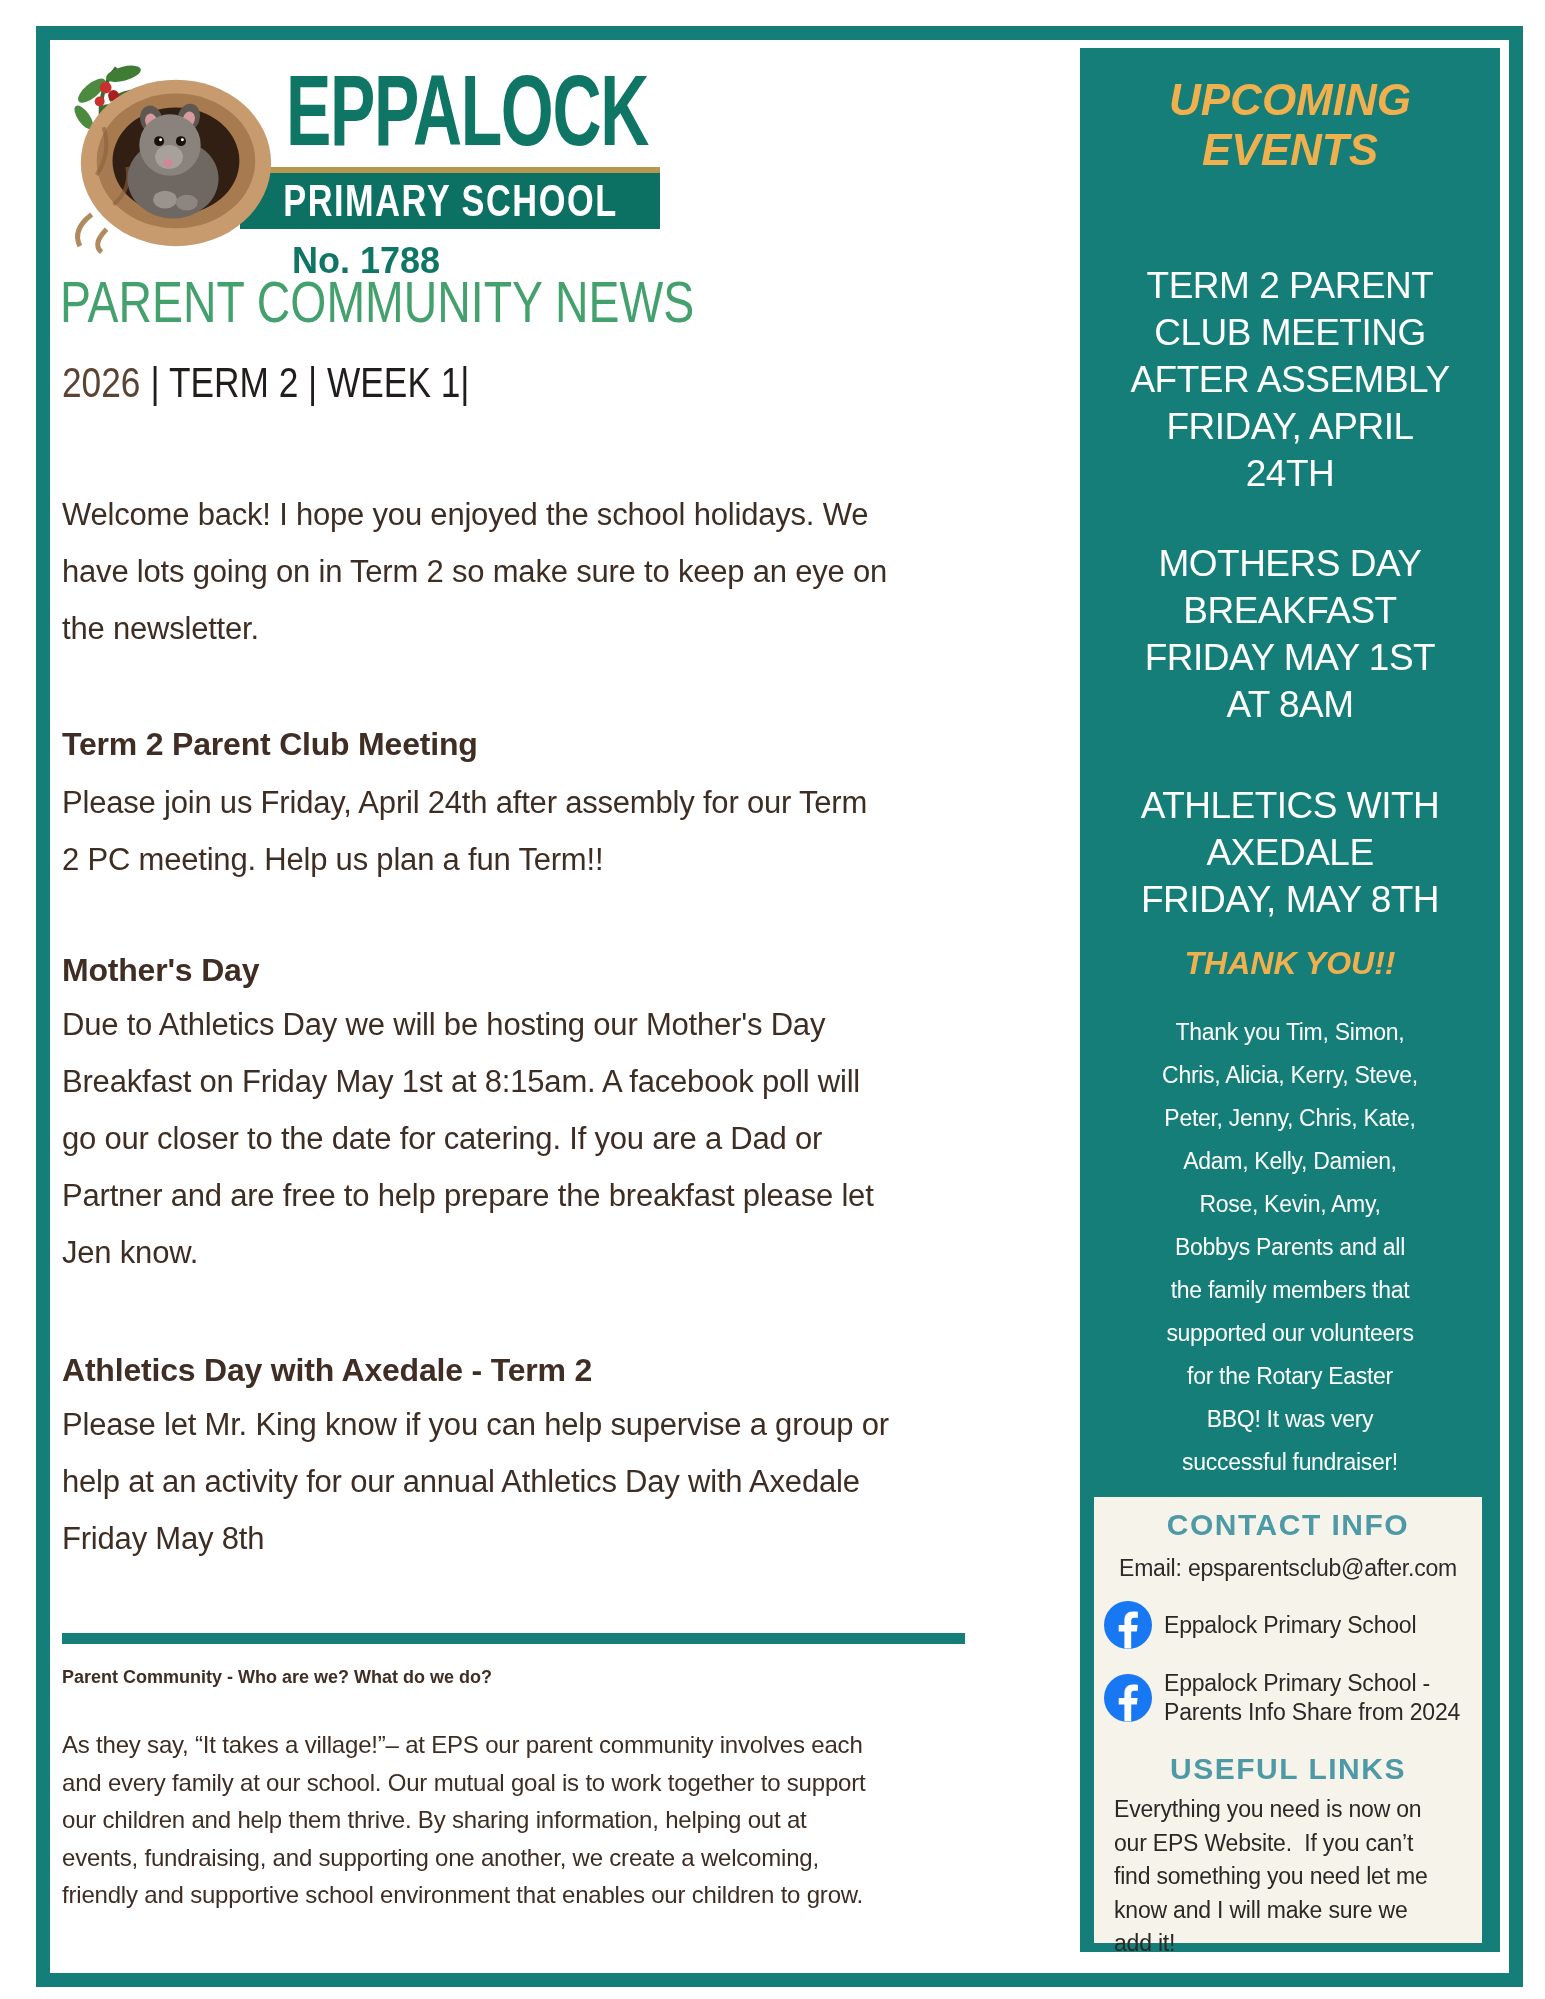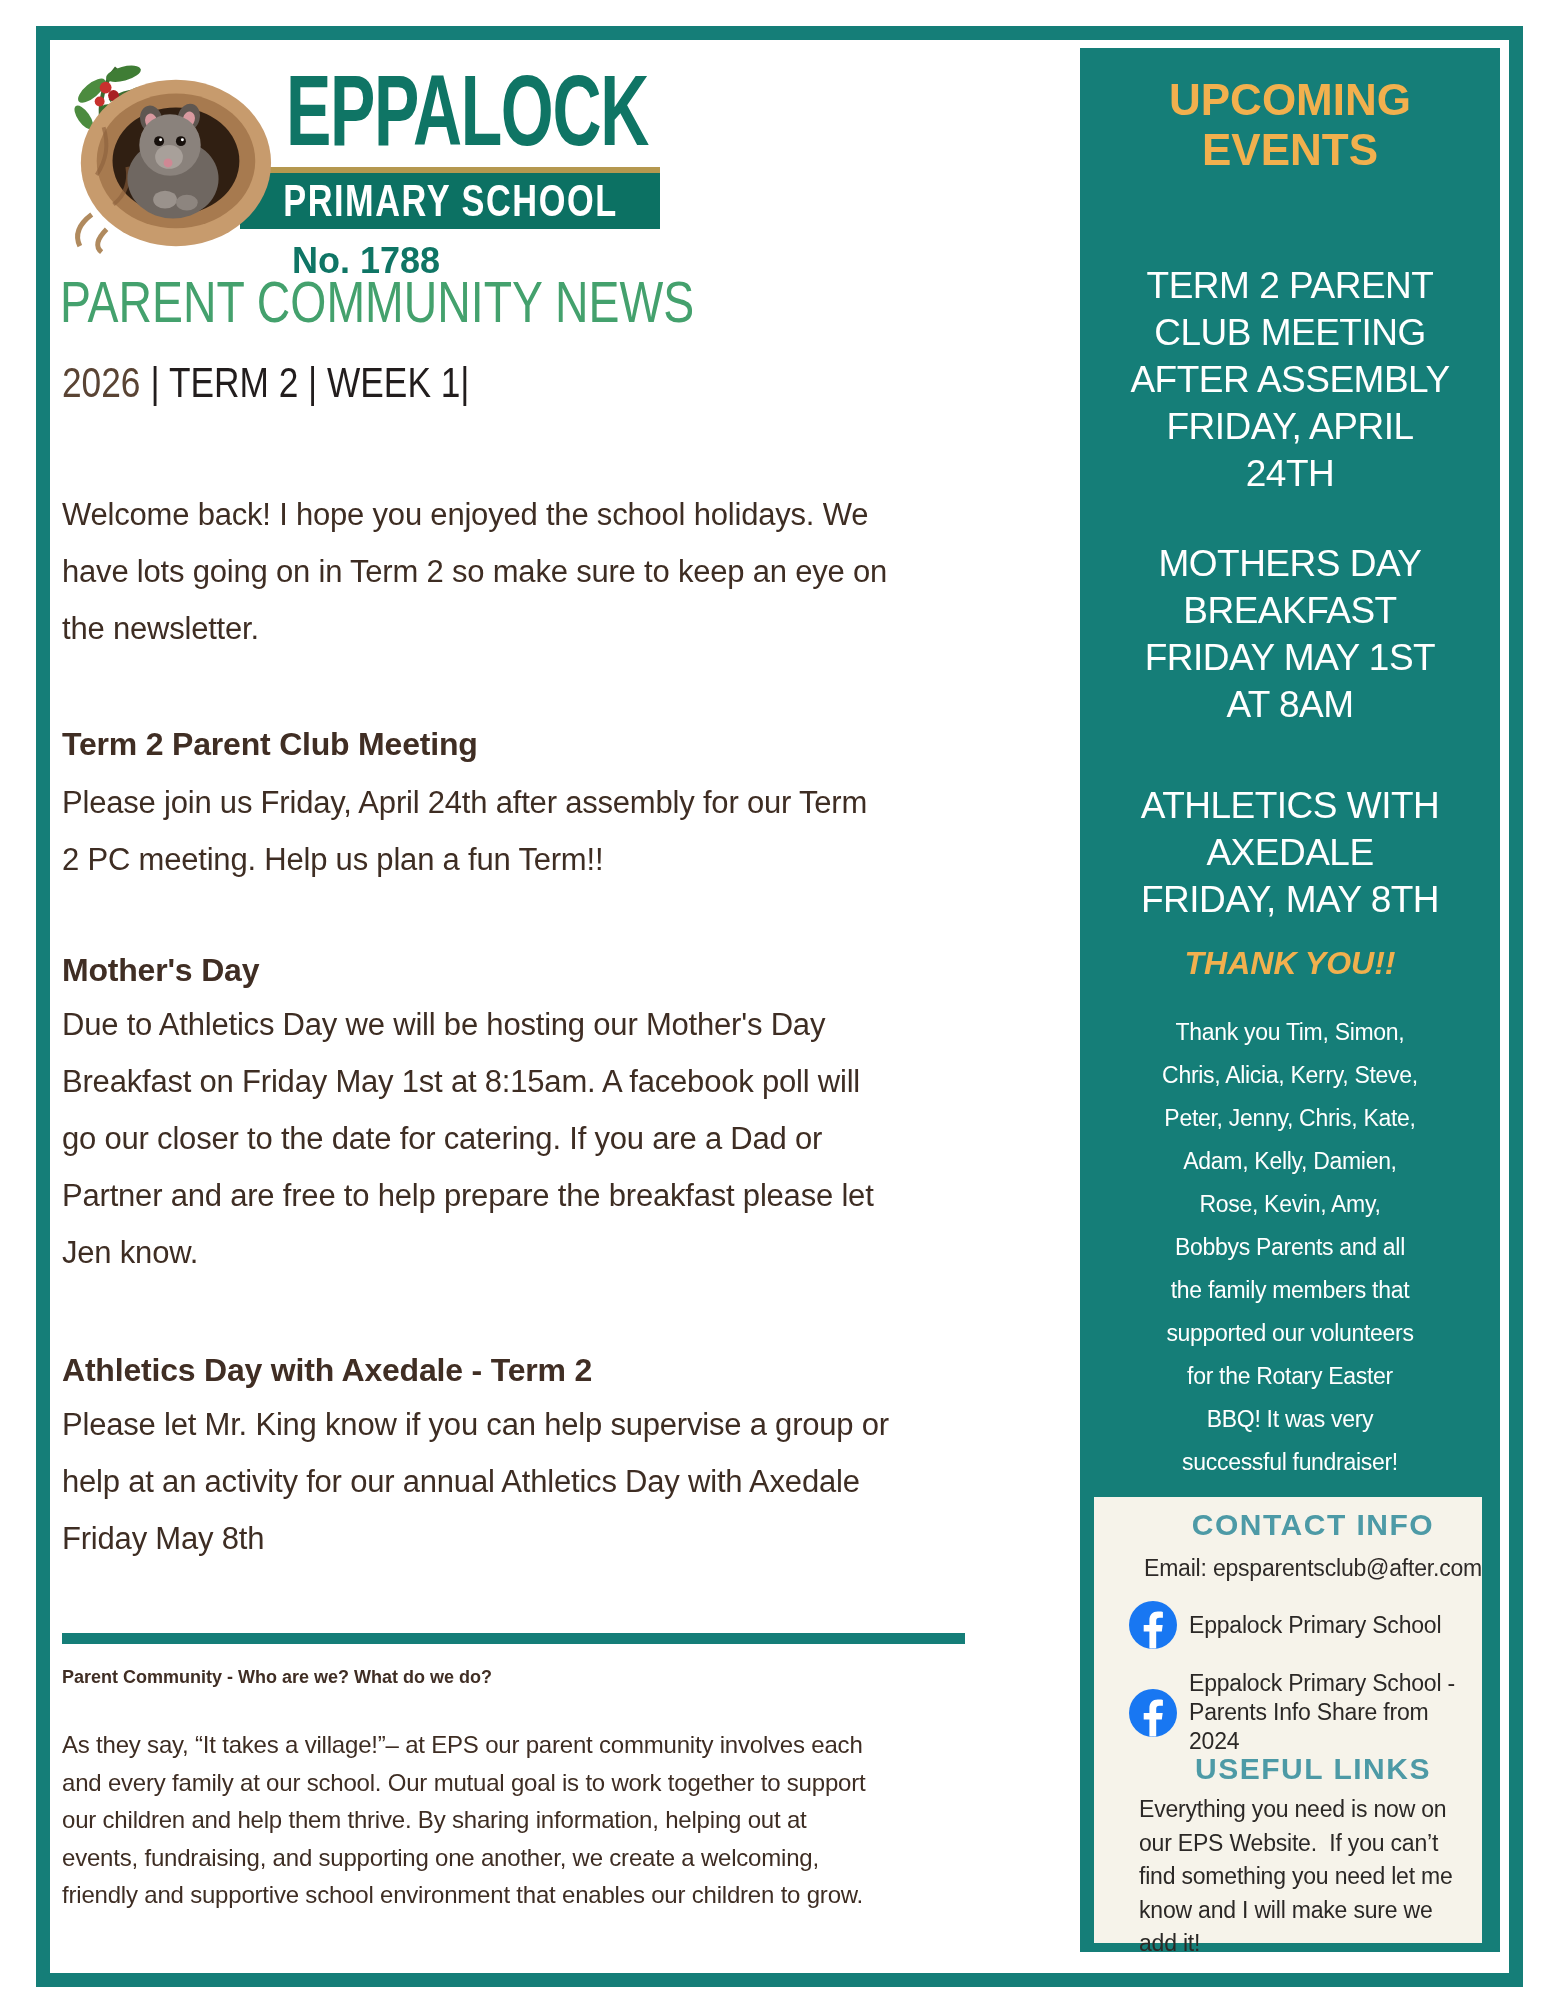--- a/index.html
+++ b/index.html
@@ -59,39 +59,39 @@
   .divider { left:62px; top:1633px; width:903px; height:11px; background:#157e78; }
 
   .h-footer { left:62px; top:1660px; font-size:18px; font-weight:bold; color:#402e24; line-height:34px; }
   .p-footer { left:62px; top:1726px; font-size:24px; line-height:37.5px; color:#3e2d23; width:970px; letter-spacing:-0.2px; }
 
   
   .sidebar { left:1080px; top:48px; width:420px; height:1904px; background:#157e78; }
   .sidebar > div { position:absolute; }
   .sb-title {
     top:27px; width:100%; text-align:center; color:#f1b04e;
-    font-size:44px; line-height:50px; font-weight:bold; white-space:pre-line;
+    font-size:44px; line-height:50px; font-weight:bold; font-style:italic; white-space:pre-line;
   }
   .sb-event {
     width:100%; text-align:center; color:#ffffff; font-size:37px; line-height:47px;
     white-space:pre-line; letter-spacing:-0.5px;
   }
   .e1 { top:214px; } .e2 { top:492px; } .e3 { top:734px; }
   .sb-thanks-title {
     top:890px; width:100%; text-align:center; color:#f1b04e;
     font-size:32px; line-height:50px; font-weight:bold; font-style:italic;
   }
   .sb-thanks {
     top:963px; width:100%; text-align:center; color:#ffffff;
     font-size:23px; line-height:43px; white-space:pre-line; letter-spacing:-0.3px;
   }
 
   
   .contact-box { left:14px; top:1449px; width:388px; height:446px; background:#f6f3ea; }
-  .contact-box > div { position:absolute;padding-left:25px; }
+  .contact-box > div { position:absolute; }
   .cb-h, .cb-h2 {
     width:100%; text-align:center; color:#4d9aa6; font-weight:bold;
     font-size:30px; letter-spacing:1.5px; line-height:36px;
   }
   .cb-h  { top:10px; }
   .cb-h2 { top:254px; }
   .cb-email { top:58px; width:100%; text-align:center; color:#2e2a28; font-size:23px; letter-spacing:-0.2px; }
   .fb-row { left:10px; display:flex; align-items:center; gap:12px; }
   .fb-r1 { top:104px; } .fb-r2 { top:172px; }
   .fb-icon { width:48px; height:48px; flex:0 0 48px; }

